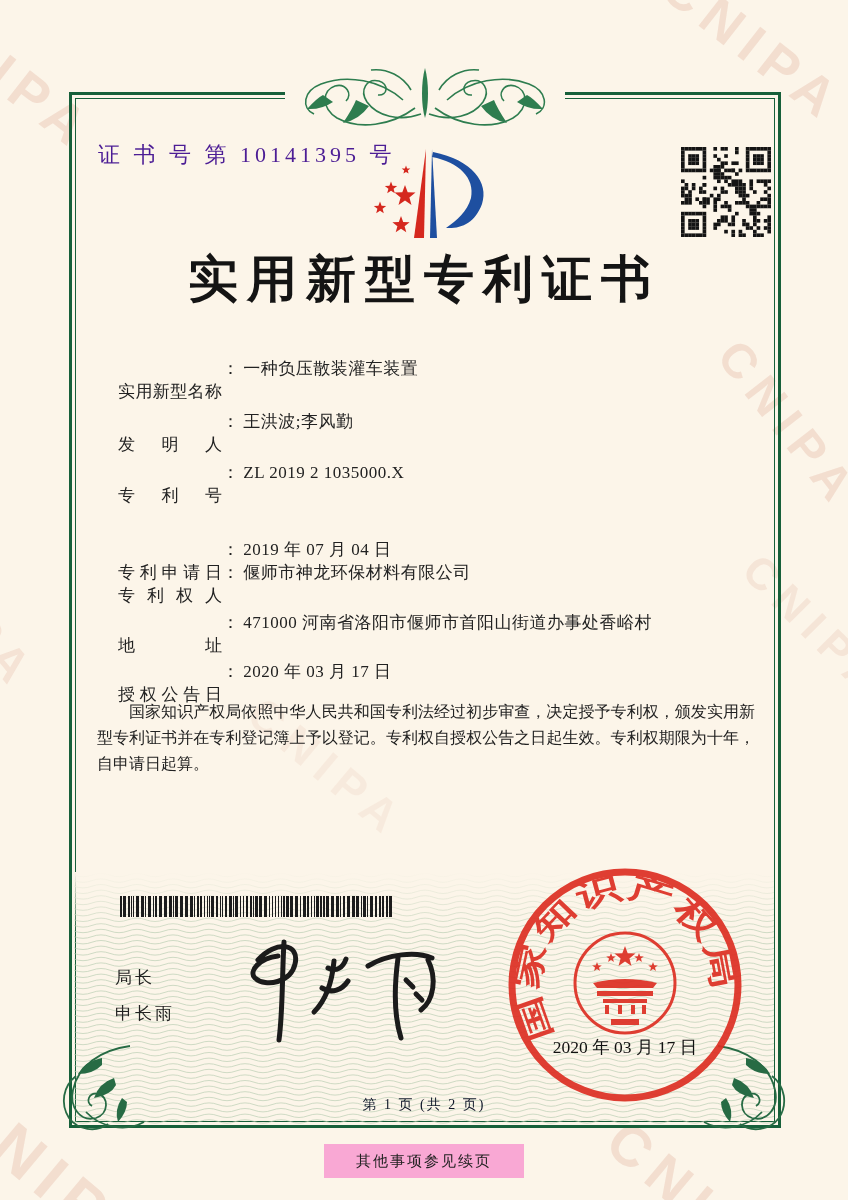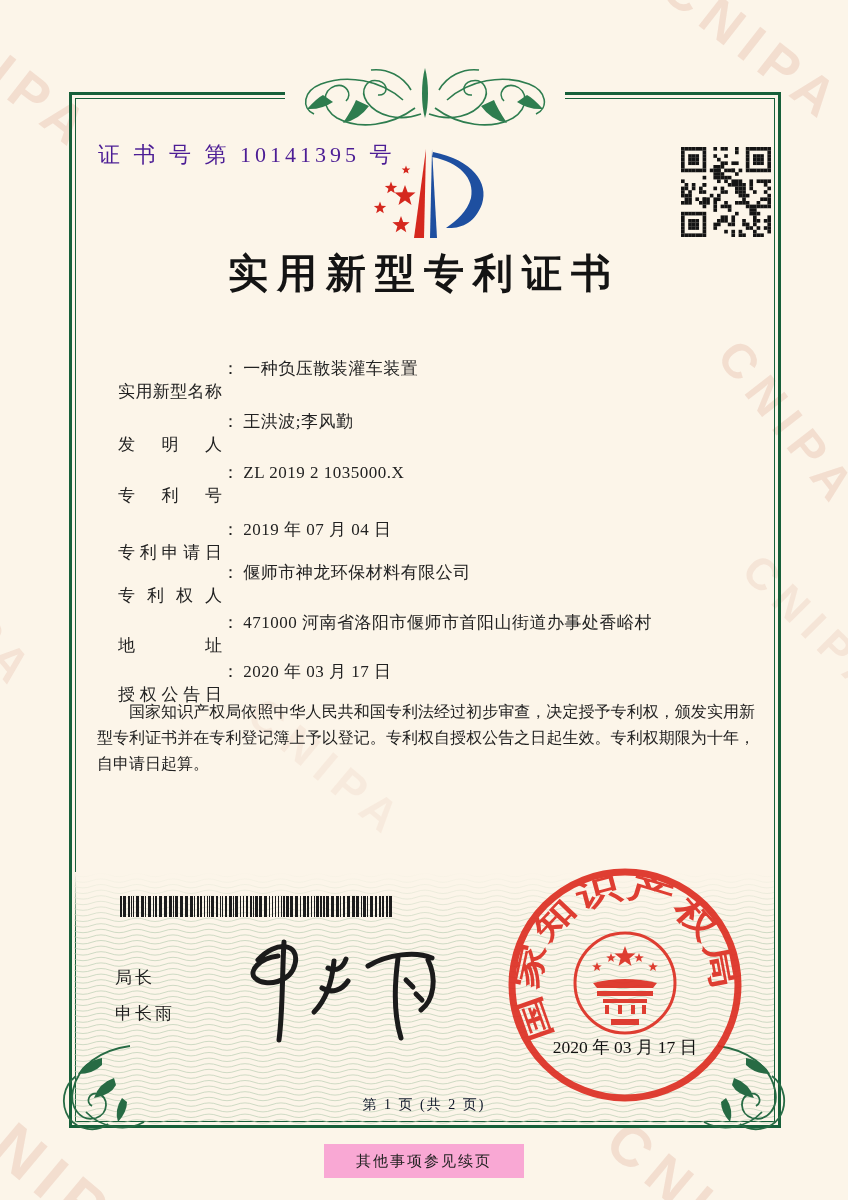--- a/index.html
+++ b/index.html
@@ -25,21 +25,21 @@
   .frame-inner{
     position:absolute;left:3px;top:3px;right:3px;bottom:3px;
     border:1px solid #17603a;
   }
   .cert-no{
     position:absolute;left:98px;top:140px;
     font-size:22px;letter-spacing:4px;color:#4c1d95;
   }
   .title{
     position:absolute;left:0;top:246px;width:848px;text-align:center;
-    font-size:40px;font-weight:bold;letter-spacing:9px;color:#141414;
+    font-size:50px;font-weight:bold;letter-spacing:9px;color:#141414;
   }
   .qr-wrap{position:absolute;left:681px;top:147px;width:90px;height:90px;}
   .logo-wrap{position:absolute;left:335px;top:128px;width:180px;height:118px;}
   
   .field-row{position:absolute;left:118px;width:640px;height:24px;font-size:17px;white-space:nowrap;}
   .lbl{display:inline-block;width:104px;text-align:justify;text-align-last:justify;vertical-align:top;color:#222;margin-top:23px;}
   .colon{display:inline-block;color:#222;}
   .val{color:#222;letter-spacing:0.5px;}
   .pair2{position:absolute;left:337px;top:0;}
   
@@ -469,21 +469,21 @@
   <span class="val">一种负压散装灌车装置</span>
 </div>
 <div class="field-row" style="top:410px;">
   <span class="lbl">发明人</span><span class="colon">：</span>
   <span class="val">王洪波;李风勤</span>
 </div>
 <div class="field-row" style="top:461px;">
   <span class="lbl">专利号</span><span class="colon">：</span>
   <span class="val">ZL 2019 2 1035000.X</span>
 </div>
-<div class="field-row" style="top:518px;">
+<div class="field-row" style="top:538px;">
   <span class="lbl">专利申请日</span><span class="colon">：</span>
   <span class="val">2019 年 07 月 04 日</span>
 </div>
 <div class="field-row" style="top:561px;">
   <span class="lbl">专利权人</span><span class="colon">：</span>
   <span class="val">偃师市神龙环保材料有限公司</span>
 </div>
 <div class="field-row" style="top:611px;">
   <span class="lbl">地址</span><span class="colon">：</span>
   <span class="val">471000 河南省洛阳市偃师市首阳山街道办事处香峪村</span>

